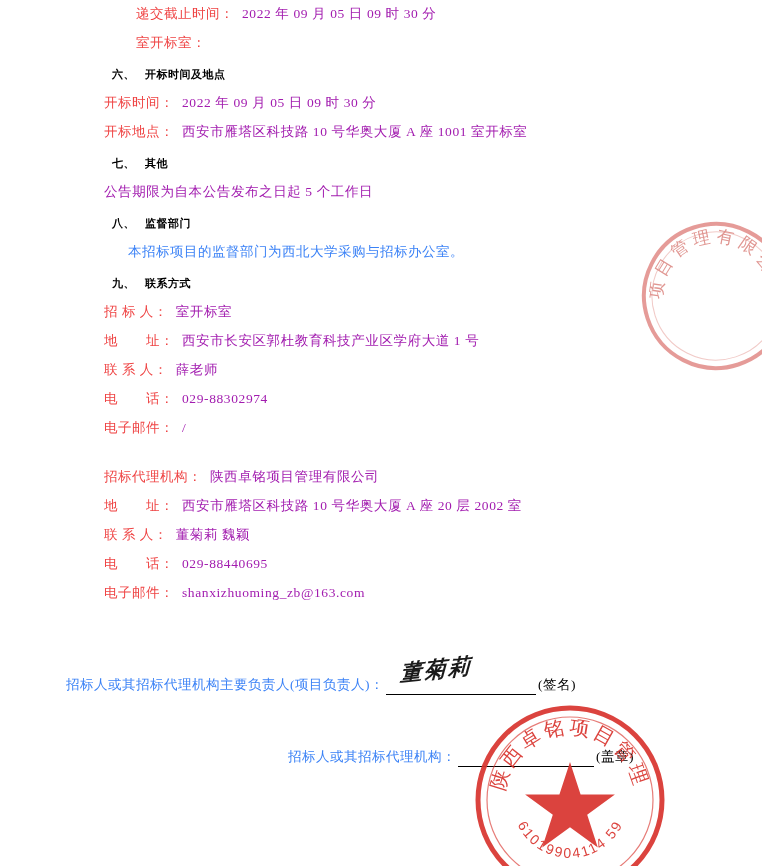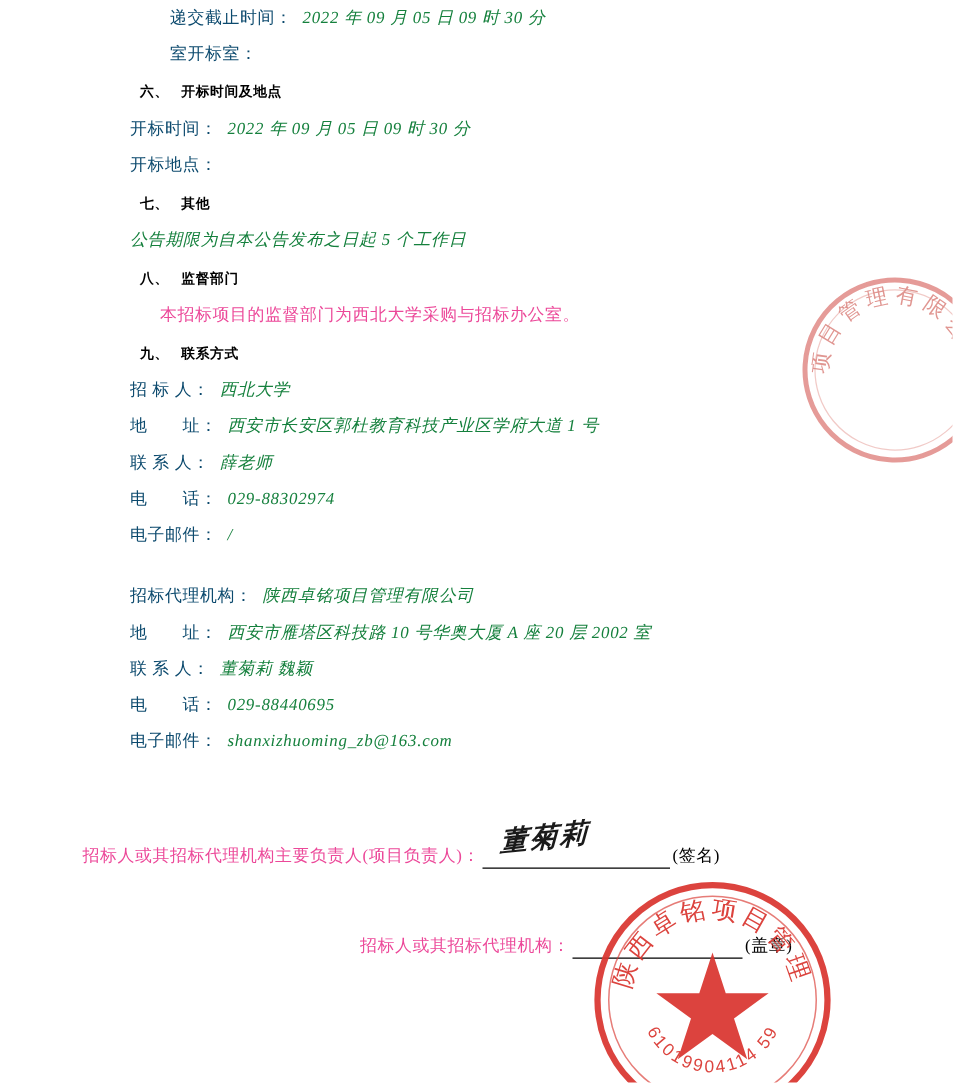--- a/index.html
+++ b/index.html
@@ -40,31 +40,30 @@
   .heading {
     padding-left: 112px;
     font-weight: bold;
     font-size: 11px;
     line-height: 22px;
     margin: 10px 0 8px 0;
     letter-spacing: 0.5px;
   }
   .heading .num { margin-right: 10px; }
   .label {
-    color: #0c4a6e;
+    color: #ef4444;
     letter-spacing: 0.5px;
   }
   .value {
-    color: #15803d;
+    color: #a21caf;
     margin-left: 8px;
     letter-spacing: 0.6px;
-    font-style: italic;
   }
   .plain {
-    color: #ec4899;
+    color: #3b82f6;
     letter-spacing: 0.5px;
   }
   .gap-block { height: 20px; }
 
   
   .sig-row {
     display: flex;
     align-items: flex-end;
     font-size: 13.5px;
     line-height: 20px;
@@ -149,20 +148,21 @@
 
     <div class="heading">
       <span class="num">六、</span><span>开标时间及地点</span>
     </div>
     <div class="line indent-2">
       <span class="label">开标时间：</span>
       <span class="value">2022 年 09 月 05 日 09 时 30 分</span>
     </div>
     <div class="line indent-2">
       <span class="label">开标地点：</span>
+      <span class="value">西安市雁塔区科技路 10 号华奥大厦 A 座 1001 室开标室</span>
     </div>
 
     <div class="heading">
       <span class="num">七、</span><span>其他</span>
     </div>
     <div class="line indent-2">
       <span class="value" style="margin-left:0">公告期限为自本公告发布之日起 5 个工作日</span>
     </div>
 
     <div class="heading">
@@ -171,21 +171,21 @@
     <div class="line" style="padding-left:128px">
       <span class="plain">本招标项目的监督部门为西北大学采购与招标办公室。</span>
     </div>
 
     <div class="heading">
       <span class="num">九、</span><span>联系方式</span>
     </div>
 
     <div class="line indent-2">
       <span class="label">招 标 人：</span>
-      <span class="value">西北大学</span>
+      <span class="value">室开标室</span>
     </div>
     <div class="line indent-2">
       <span class="label">地　　址：</span>
       <span class="value">西安市长安区郭杜教育科技产业区学府大道 1 号</span>
     </div>
     <div class="line indent-2">
       <span class="label">联 系 人：</span>
       <span class="value">薛老师</span>
     </div>
     <div class="line indent-2">

